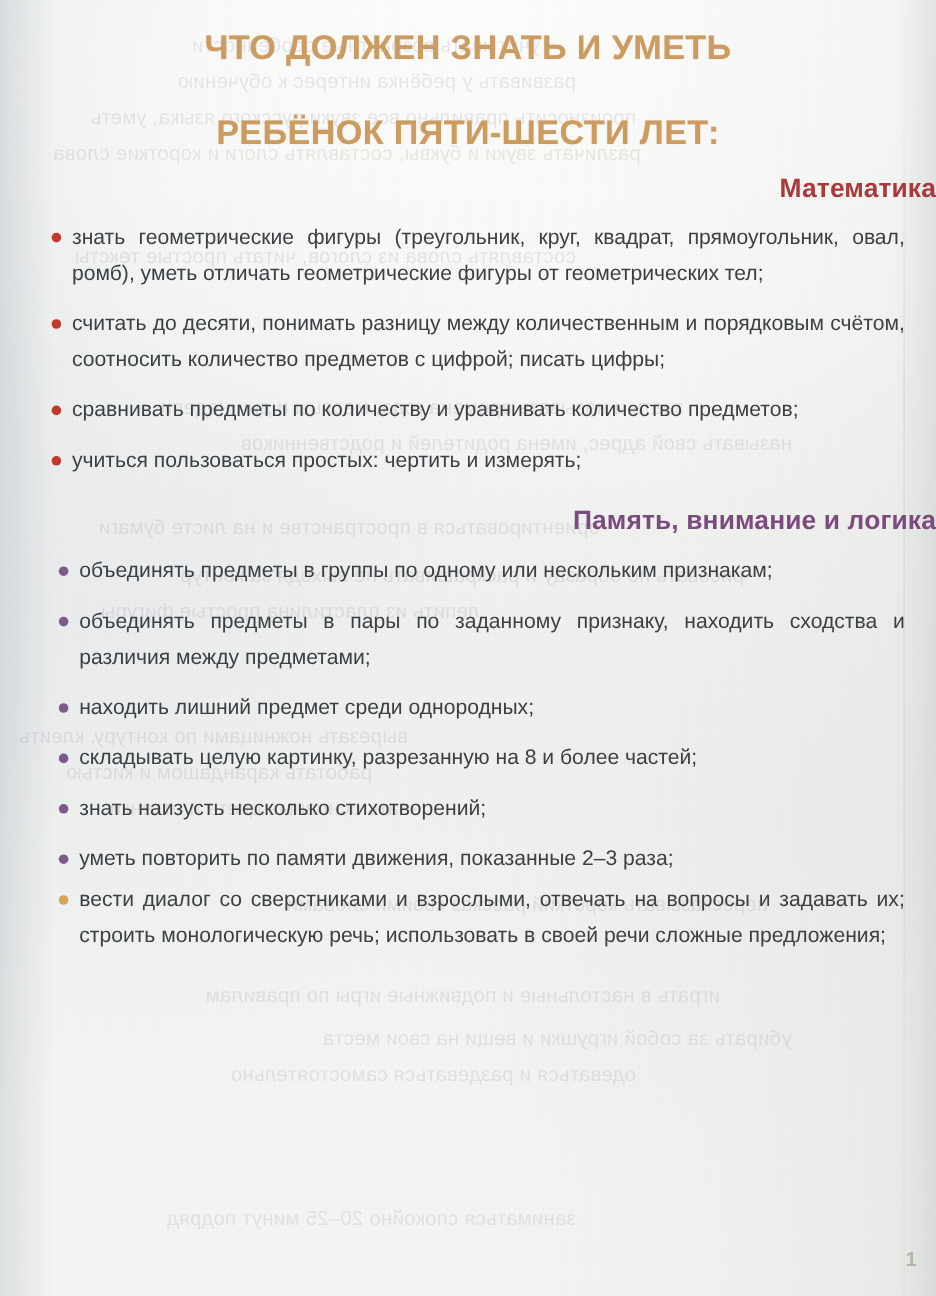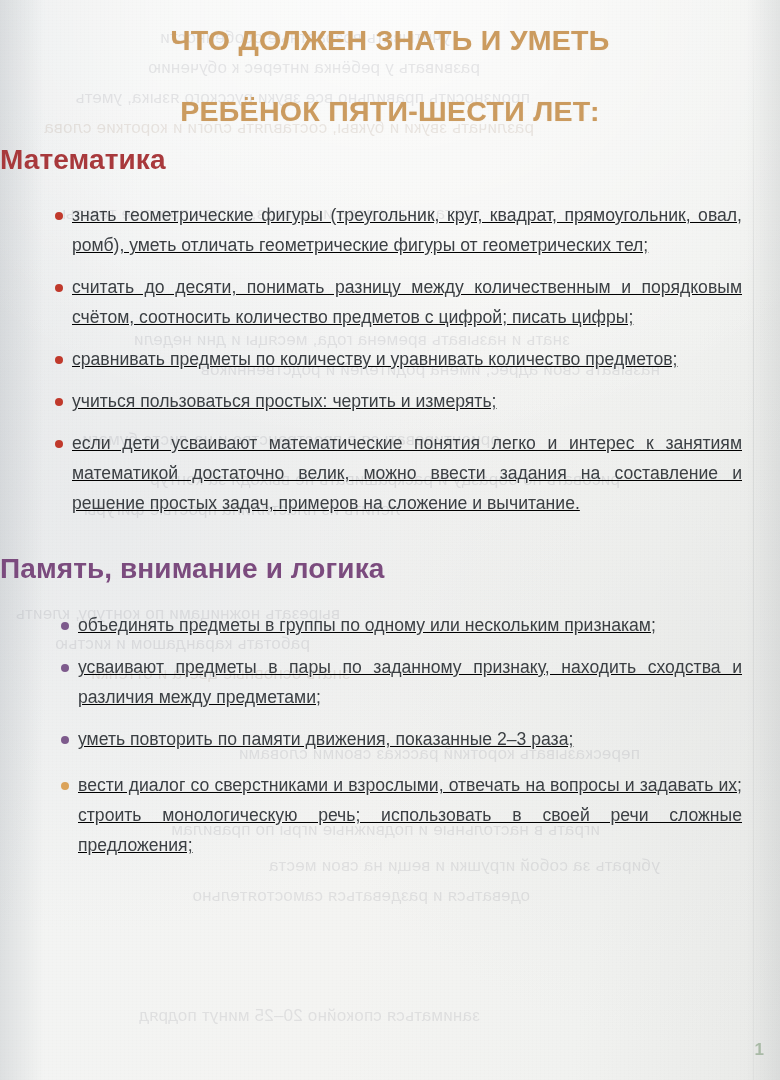--- a/index.html
+++ b/index.html
@@ -94,34 +94,33 @@
     line-height: 1.30;
     letter-spacing: 0.3px;
     color: #cb9b5f;
     text-transform: uppercase;
     text-shadow: 0 0 1px rgba(203,155,95,0.35);
   }
   .title .l2 { display: block; margin-top: 34px; }
 
   .section-head {
     margin: 0;
-    text-align: left;
-    font-size: 28px;
+    text-align: right;
+    font-size: 22px;
     font-weight: bold;
     letter-spacing: 0.1px;
   }
   .section-head.math   { color: #a8393c; padding-top: 14px; padding-bottom: 8px; }
   .section-head.memory { color: #7b4b7e; padding-top: 19px; padding-bottom: 9px; }
   .section-head.speech { color: #d2a054; padding-top: 20px; padding-bottom: 10px; }
 
   ul.list {
     list-style: none;
-    margin: 16px;
+    margin: 4px;
     padding: 0 22px 0 38px;
-    text-decoration: underline;
   }
   ul.list li {
     position: relative;
     padding-left: 18px;
     margin: 0 0 12px 0;
     font-size: 17.6px;
     line-height: 30px;
     color: #3c4044;
     text-align: justify;
     text-justify: inter-word;
@@ -192,27 +191,29 @@
       <span>ЧТО ДОЛЖЕН ЗНАТЬ И УМЕТЬ</span>
       <span class="l2">РЕБЁНОК ПЯТИ-ШЕСТИ ЛЕТ:</span>
     </h1>
 
     <h2 class="section-head math">Математика</h2>
     <ul class="list math" id="list-math">
         <li>знать геометрические фигуры (треугольник, круг, квадрат, прямоугольник, овал, ромб), уметь отличать геометрические фигуры от геометрических тел;</li>
         <li>считать до десяти, понимать разницу между количественным и порядковым счётом, соотносить количество предметов с цифрой; писать цифры;</li>
         <li>сравнивать предметы по количеству и уравнивать количество предметов;</li>
         <li>учиться пользоваться простых: чертить и измерять;</li>
-        <li>если дети усваивают математические понятия легко и интерес к занятиям математикой достаточно велик, можно ввести задания на составление и решение простых задач, примеров на сложение и вычитание.</li>
       </ul>
 
     <h2 class="section-head memory">Память, внимание и логика</h2>
     <ul class="list memory" id="list-memory">
         <li>объединять предметы в группы по одному или нескольким признакам;</li>
-        <li>усваивают предметы в пары по заданному признаку, находить сходства и различия между предметами;</li>
+        <li>объединять предметы в пары по заданному признаку, находить сходства и различия между предметами;</li>
+        <li>находить лишний предмет среди однородных;</li>
+        <li>складывать целую картинку, разрезанную на 8 и более частей;</li>
+        <li>знать наизусть несколько стихотворений;</li>
         <li>уметь повторить по памяти движения, показанные 2–3 раза;</li>
       </ul>
 
     <ul class="list speech" id="list-speech">
         <li>вести диалог со сверстниками и взрослыми, отвечать на вопросы и задавать их; строить монологическую речь; использовать в своей речи сложные предложения;</li>
       </ul>
 
   </div>
 
   <div class="page-number">1</div>

